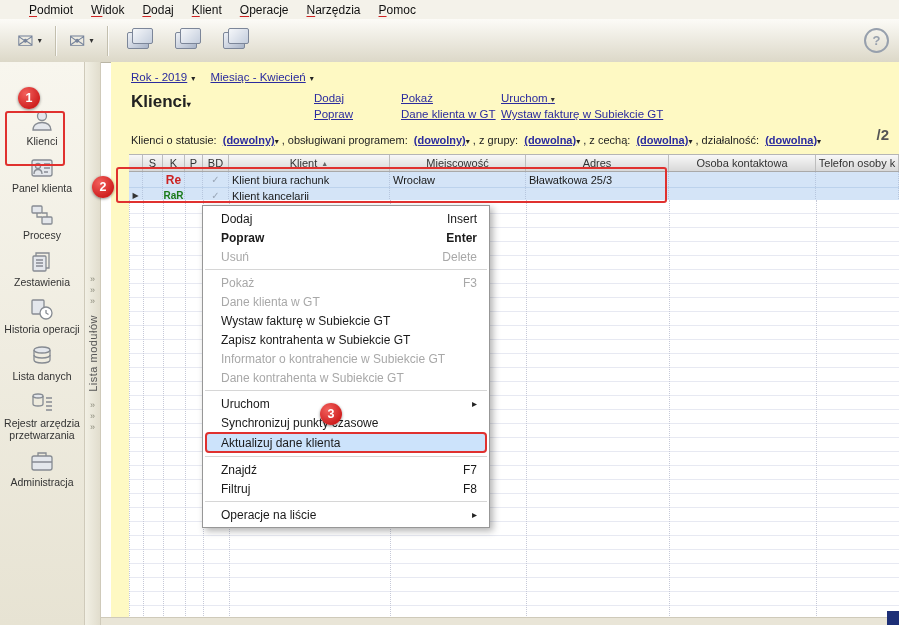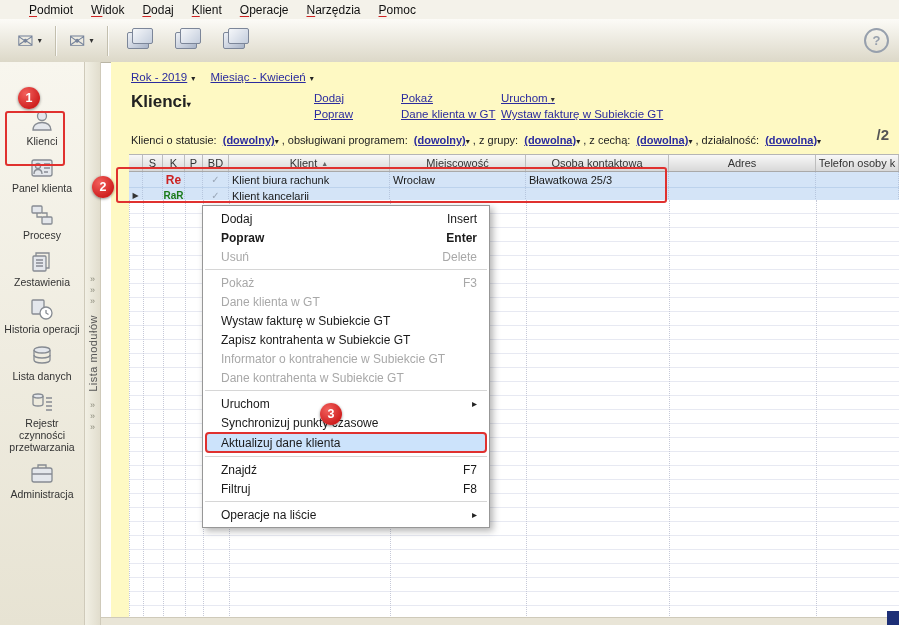--- a/index.html
+++ b/index.html
@@ -211,21 +211,21 @@
       <span class="side-label">Lista danych</span>
     </div>
     <div class="side-item">
       <span class="side-icon">
         <svg width="26" height="26" viewBox="0 0 26 26">
             <ellipse cx="9" cy="6" rx="5" ry="2"></ellipse>
             <path d="M4 6v8c0 1.1 2.2 2 5 2s5-.9 5-2V6" fill="none"></path>
             <path d="M17 8h6M17 12h6M17 16h6M17 20h6" fill="none"></path>
           </svg>
       </span>
-      <span class="side-label">Rejestr czynności przetwarzania</span>
+      <span class="side-label">Rejestr arzędzia przetwarzania</span>
     </div>
     <div class="side-item">
       <span class="side-icon">
         <svg width="26" height="26" viewBox="0 0 26 26">
             <rect x="3" y="7" width="20" height="14" rx="2"></rect>
             <path d="M9 7V4h8v3M3 13h20" fill="none"></path>
           </svg>
       </span>
       <span class="side-label">Administracja</span>
     </div>
@@ -282,22 +282,22 @@
         <div class="th"></div>
         <div class="th">S</div>
         <div class="th">K</div>
         <div class="th">P</div>
         <div class="th">BD</div>
         <div class="th">
             <span>Klient</span>
             <span class="sort-icon">▲</span>
           </div>
         <div class="th">Miejscowość</div>
+        <div class="th">Adres</div>
         <div class="th">Osoba kontaktowa</div>
-        <div class="th">Adres</div>
         <div class="th">Telefon osoby k</div>
       </div>
 
       <div class="trow first">
         <div class="td center"></div>
         <div class="td center"></div>
         <div class="td center k-red">Re</div>
         <div class="td center"></div>
         <div class="td center bd-check">✓</div>
         <div class="td">Klient biura rachunk</div>

